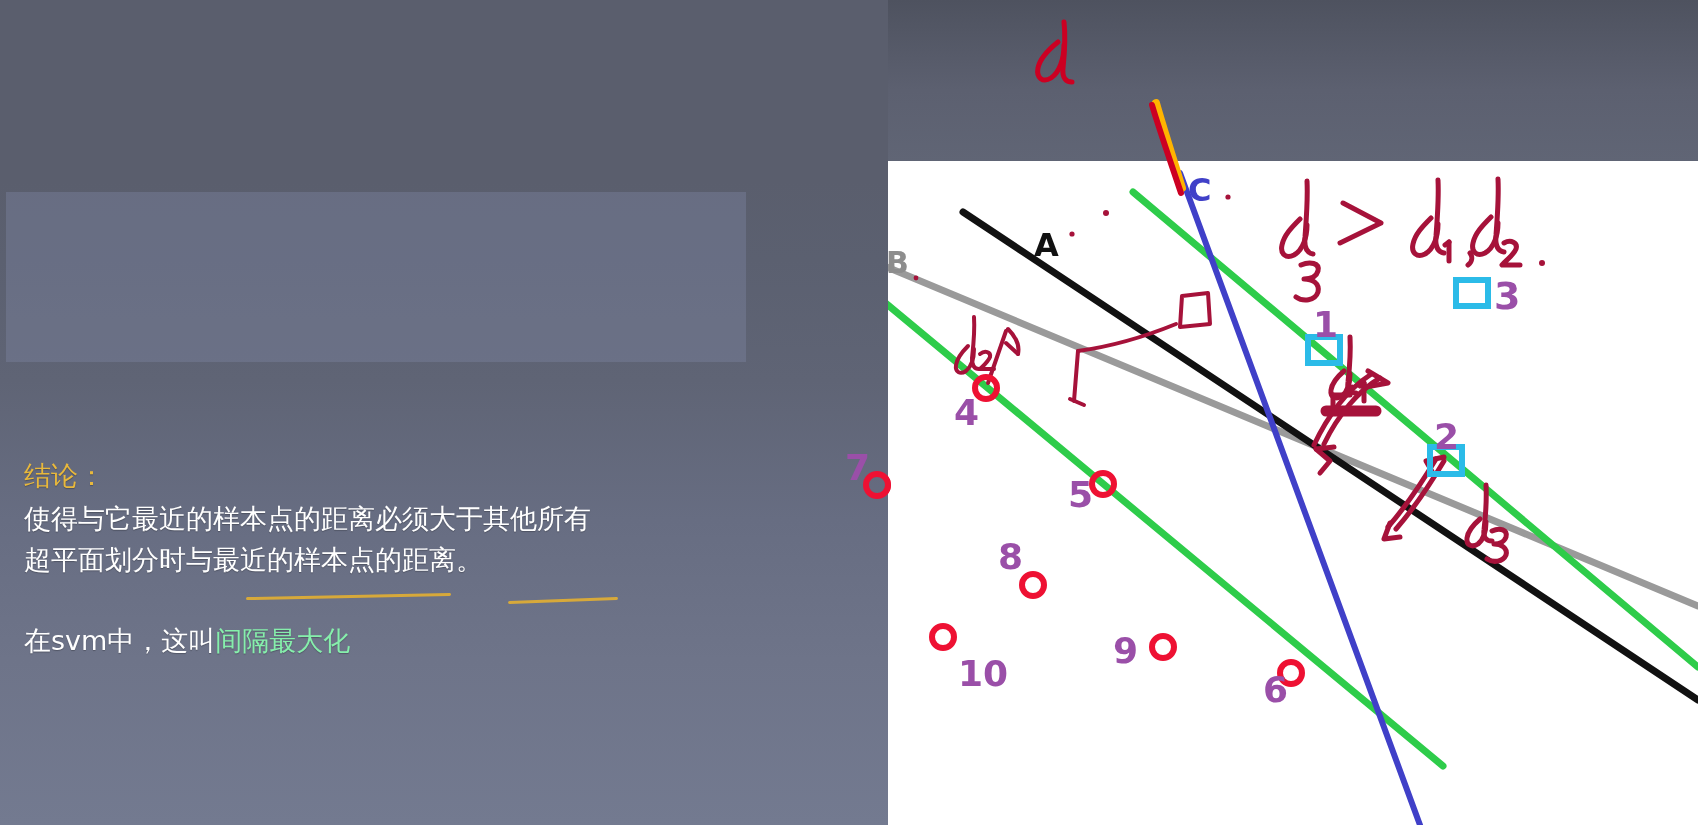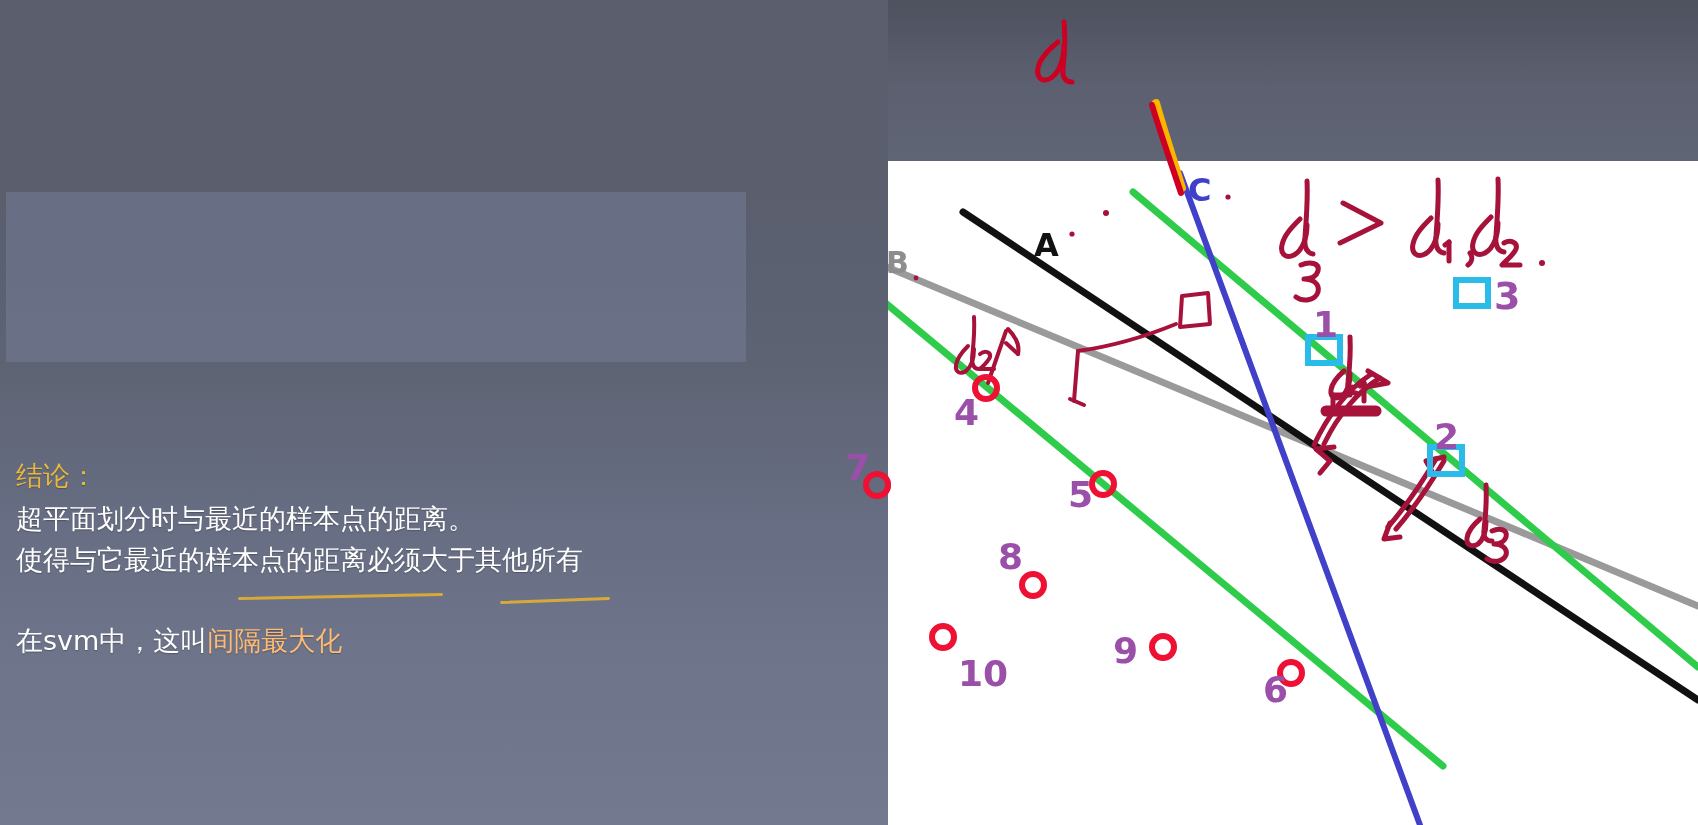--- a/index.html
+++ b/index.html
@@ -25,37 +25,37 @@
     position: absolute; left: 888px; top: 0; width: 810px; height: 161px;
     background: linear-gradient(180deg, #4e525f 0px, #5c6070 90px, #606575 161px);
   }
   .placeholder-box {
     position: absolute; left: 6px; top: 192px; width: 740px; height: 170px;
     background: rgba(124,130,160,0.42);
   }
 
   
   .slide-text {
-    position: absolute; left: 16px; top: 455px; width: 790px;
+    position: absolute; left: 24px; top: 455px; width: 790px;
     font-family: "DejaVu Sans", "Liberation Sans", sans-serif;
     color: #ffffff;
     font-size: 27px;
     line-height: 41px;
     text-shadow: 0 1px 1px rgba(0,0,0,0.25);
   }
   .lead { color: #e8b83c; display: block; margin-bottom: 2px; }
   .body-line { display: block; white-space: nowrap; }
   .underline-wrap { position: relative; display: inline; }
   .u1, .u2 {
     position: absolute; height: 3px; background: #d7a93a; border-radius: 2px;
   }
   .u1 { left: 222px; top: 97px; width: 205px; transform: rotate(-1.2deg); }
   .u2 { left: 484px; top: 101px; width: 110px; transform: rotate(-2.2deg); }
   .final-line { display: block; margin-top: 40px; white-space: nowrap; }
-  .accent { color: #fdba74; }
+  .accent { color: #86efac; }
 
   
   .whiteboard {
     position: absolute; left: 888px; top: 161px;
     width: 810px; height: 664px;
     background: #ffffff;
     overflow: hidden;
   }
   .wb-svg { position: absolute; left: 0; top: 0; }
 
@@ -76,22 +76,22 @@
 
 <div id="stage">
 
   <div class="slide-bg"></div>
   <div class="slide-bg-right"></div>
   <div class="placeholder-box"></div>
 
   <div class="slide-text">
     <span class="lead">结论：</span>
     <span class="underline-wrap">
+      <span class="body-line">使得与它最近的样本点的距离必须大于其他所有</span>
       <span class="body-line">超平面划分时与最近的样本点的距离。</span>
-      <span class="body-line">使得与它最近的样本点的距离必须大于其他所有</span>
       <i class="u1"></i>
       <i class="u2"></i>
     </span>
     <span class="final-line"><span>在svm中，这叫</span><span class="accent">间隔最大化</span></span>
   </div>
 
   <div class="whiteboard">
     <svg class="wb-svg" width="810" height="664" viewBox="0 0 810 664">
 
       <line x1="-13" y1="101" x2="810" y2="445" stroke="#9a9a9a" stroke-width="7" stroke-linecap="round"></line>

